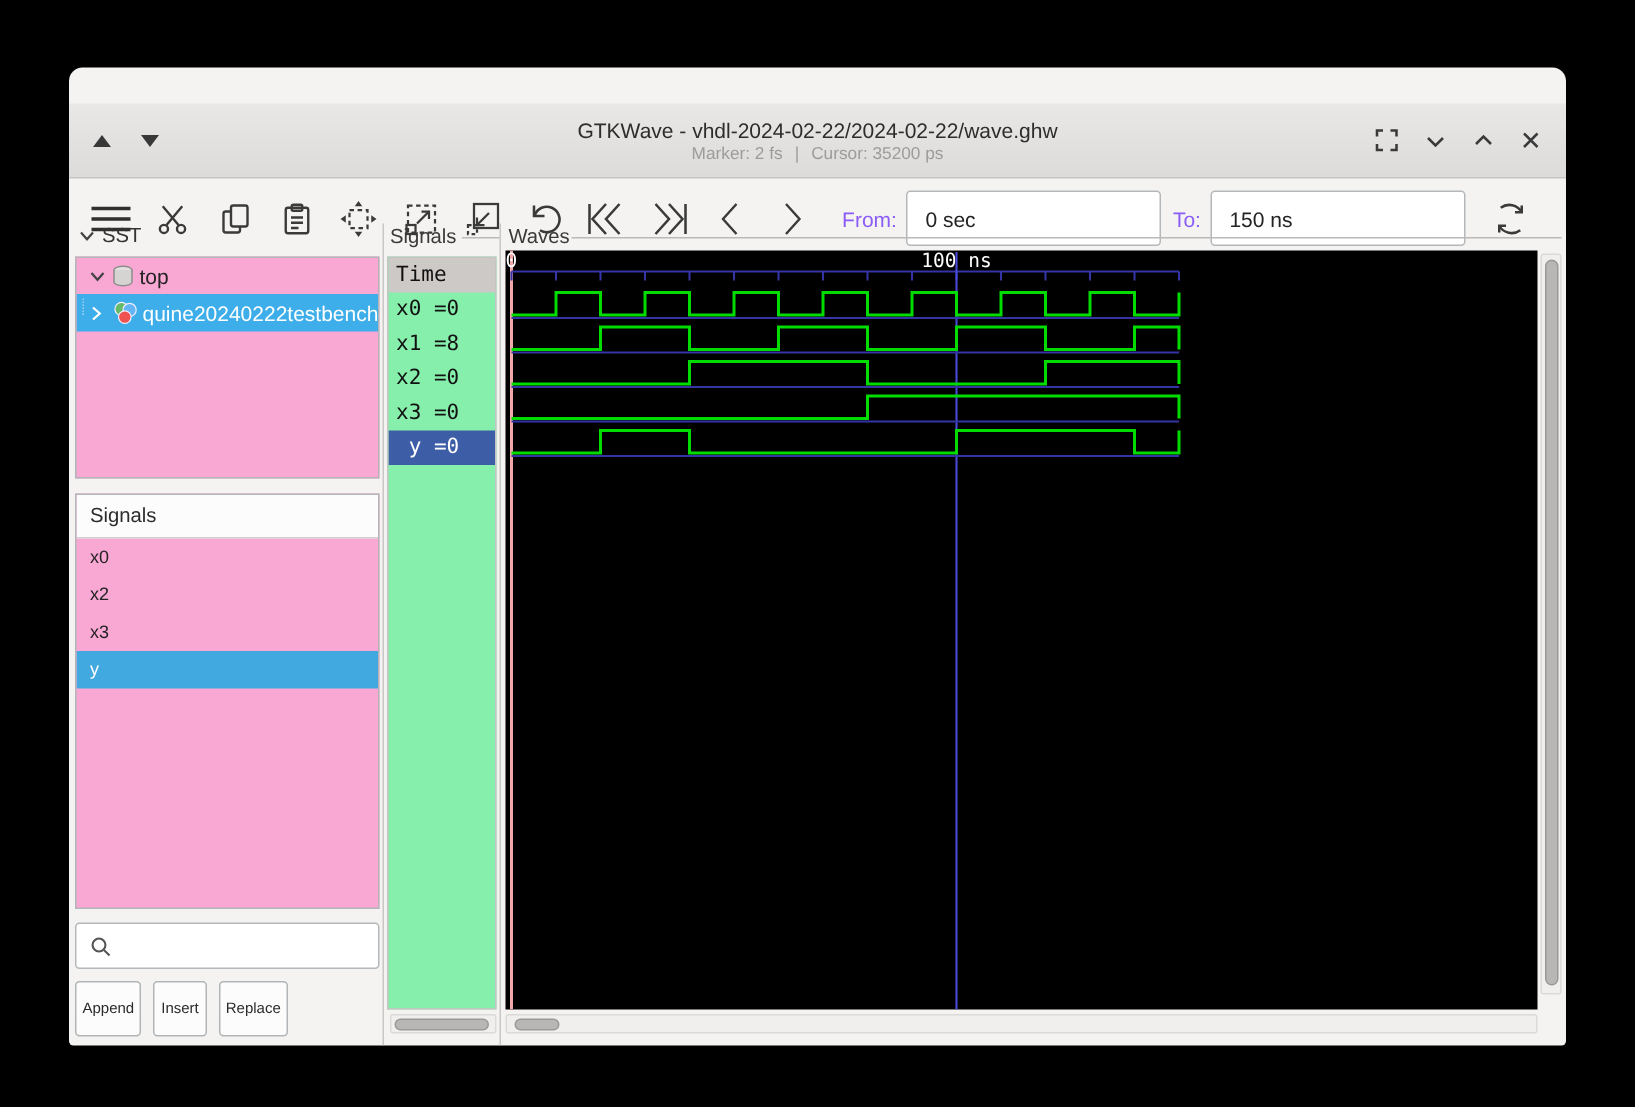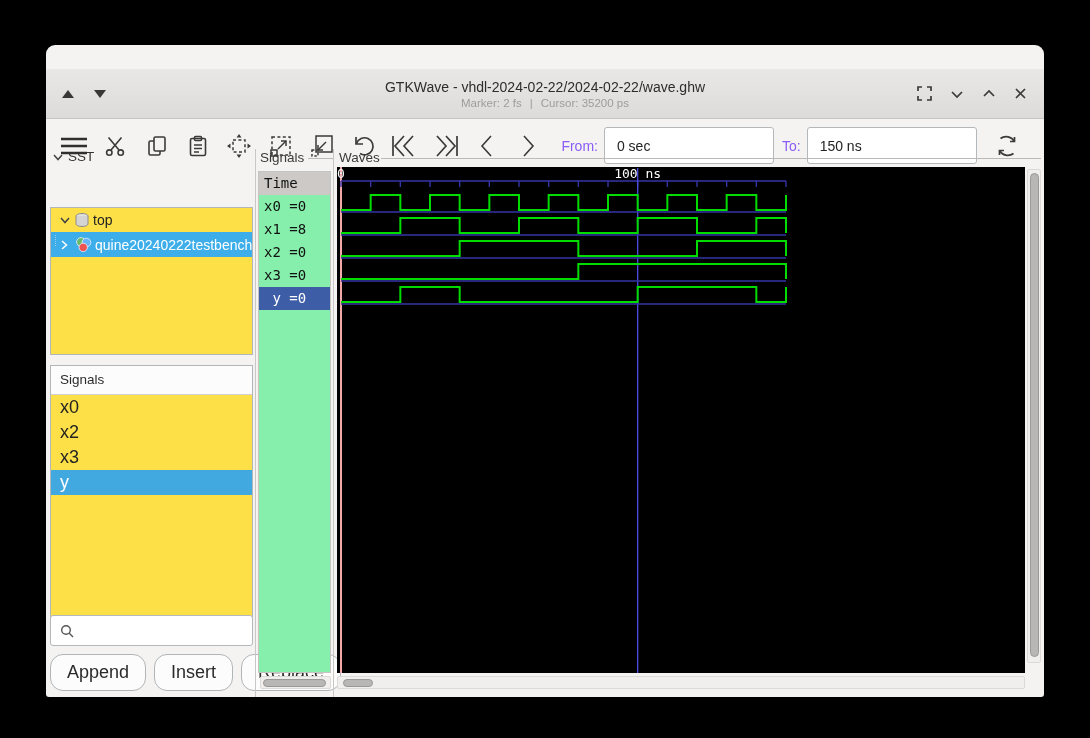--- a/index.html
+++ b/index.html
@@ -33,41 +33,41 @@
     border-radius:3px; font-size:14px; color:#232323; padding:0 12px; outline:none;
     font-family:"Liberation Sans", sans-serif; }
   .reload-btn { margin-left:14px; }
 
   
   .main { position:absolute; top:104px; left:0; right:0; bottom:0; }
 
   .sst-expander { position:absolute; left:6px; top:0px; display:flex; align-items:center;
     gap:4px; font-size:13.5px; color:#333; }
 
-  .box { position:absolute; background:#fde047; border:1px solid #b2b6b8;margin-top:36px; }
+  .box { position:absolute; background:#f9a8d4; border:1px solid #b2b6b8; }
   .tree-box { left:4px; top:22px; width:203px; height:148px; overflow:hidden; }
   .tree-row { height:24px; display:flex; align-items:center; font-size:14px; color:#232323; white-space:nowrap; }
   .tree-row.selected { background:#3daee9; color:#fff; height:25px; }
   .tree-indent1 { width:8px; }
   .branch { width:10px; height:11px; border-left:1px dotted #9fcfef; border-bottom:1px dotted #9fcfef; margin:-8px 2px 0 4px; }
   .tree-row svg { margin-right:3px; flex:none; }
   .hier-icon { margin:0 4px 0 2px; }
 
   .list-box { left:4px; top:180px; width:203px; height:277px; overflow:hidden; }
   .list-header { height:29px; line-height:28px; padding-left:9px; font-size:13.5px; color:#2c2c2c;
     background:#fcfcfc; border-bottom:1px solid #d2d0ce; }
-  .sig-row { height:25px; line-height:25px; padding-left:9px; font-size:18px; color:#232323; }
+  .sig-row { height:25px; line-height:25px; padding-left:9px; font-size:12px; color:#232323; }
   .sig-row.selected { background:#42a9e0; color:#fff; }
 
   .search-box { position:absolute; left:4px; top:466px; width:203px; height:31px; background:#fff;
     border:1px solid #b4b8ba; border-radius:3px; display:flex; align-items:center; padding-left:8px; }
 
   .btn-row { position:absolute; left:4px; top:505px; display:flex; gap:8px; }
-  .gtk-btn { height:37px; background:#fcfcfc; border:1px solid #b1b5b7; border-radius:13px;
-    font-size:18px; color:#2b2b2b; padding:0 16px; font-family:"Liberation Sans", sans-serif; }
+  .gtk-btn { height:37px; background:#fcfcfc; border:1px solid #b1b5b7; border-radius:3px;
+    font-size:10px; color:#2b2b2b; padding:0 4px; font-family:"Liberation Sans", sans-serif; }
 
   .vsplit { position:absolute; top:0; bottom:0; width:1px; background:#c9c7c5; }
 
   .frame-label { position:absolute; top:1px; font-size:13.5px; color:#3a3a3a; background:transparent; }
   .frame-line { position:absolute; height:1px; background:#bcbab8; top:9px; }
 
   .values-box { position:absolute; left:212px; top:22px; width:73px; height:502px; background:#86efac;
     border:1px solid #c6c4c2; font-family:"DejaVu Sans Mono", monospace; font-size:14px; overflow:hidden; }
   .time-header { height:23px; line-height:22px; background:#ccc9c6; color:#111; padding-left:5px; }
   .val-row { height:23px; line-height:22px; color:#111; padding-left:5px; white-space:pre; }

